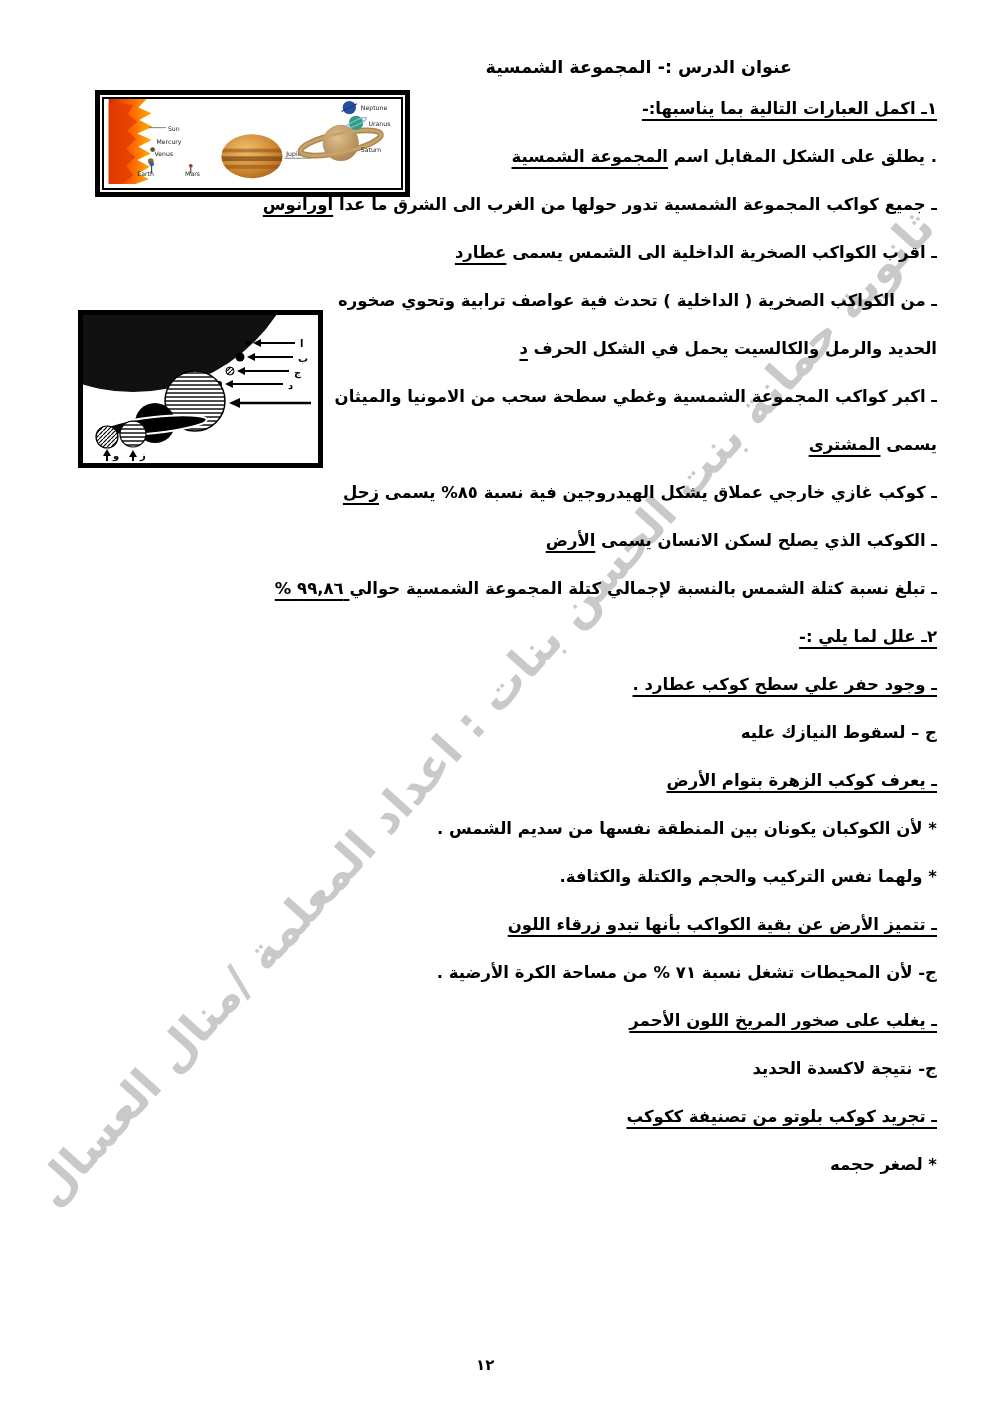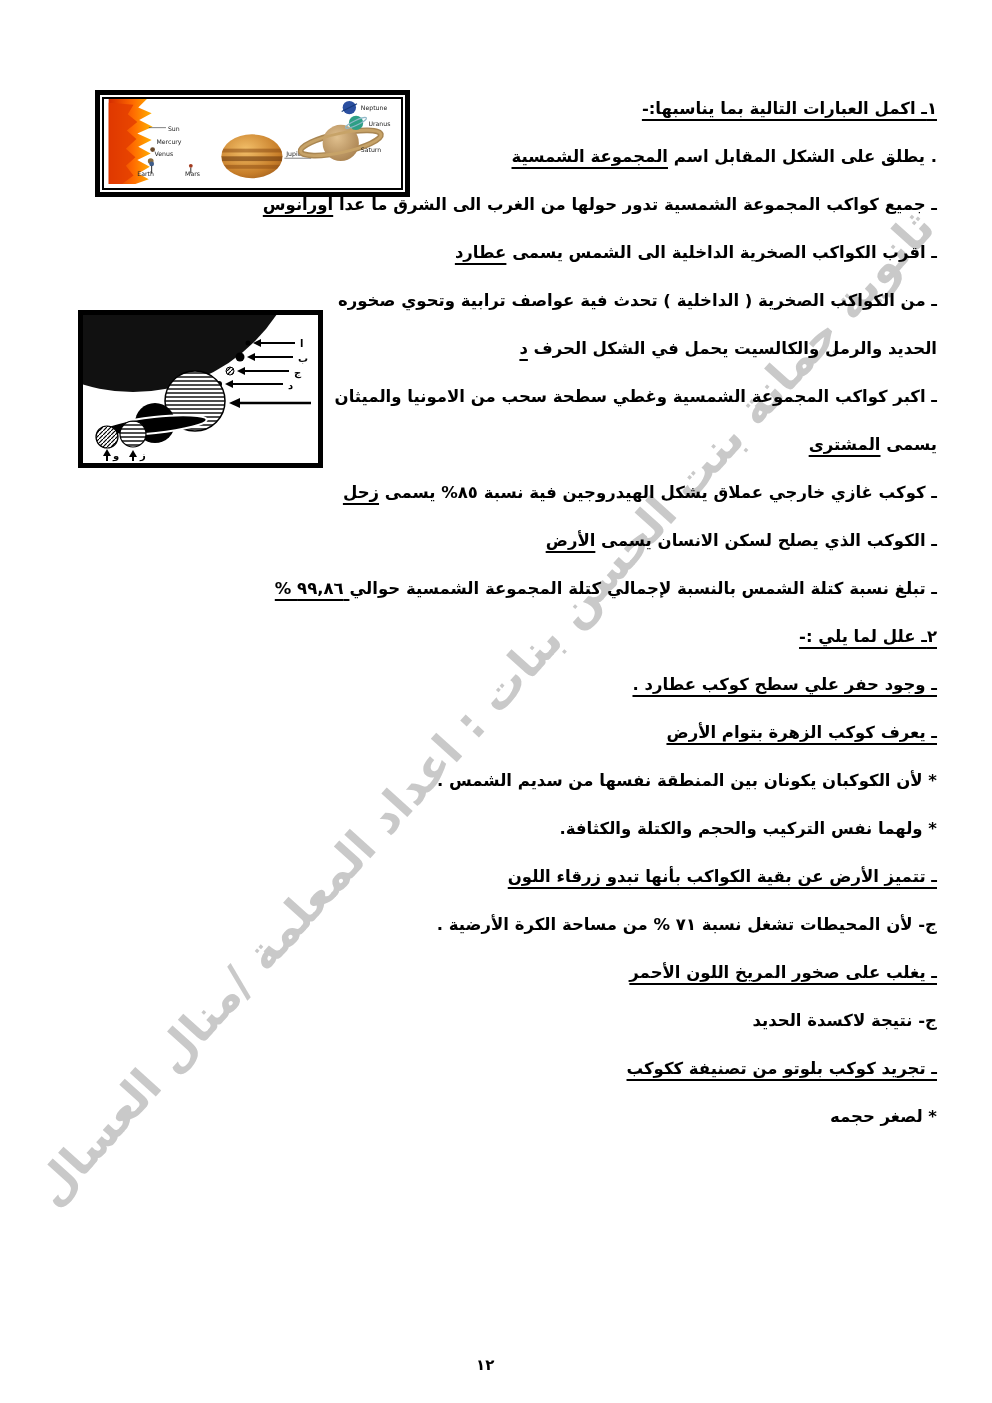--- a/index.html
+++ b/index.html
@@ -48,20 +48,21 @@
   .fig-label{font-size:6.5px;fill:#222;font-family:"DejaVu Sans",sans-serif;}
   .fig2-letter{font-size:10px;fill:#000;font-weight:bold;font-family:"DejaVu Sans",sans-serif;}
 </style>
 </head>
 <body>
 
 <div class="page">
 
   <div class="watermark">ثانوية جمانة بنت الحسن بنات : اعداد المعلمة /منال العسال</div>
 
+  <div class="doc-title">عنوان الدرس :- المجموعة الشمسية</div>
 
   <div class="fig fig1">
     <div class="fig-inner">
       <svg width="293" height="85" viewBox="0 0 297 89">
         <defs>
           <linearGradient id="sunfire" x1="0" y1="0" x2="1" y2="0">
             <stop offset="0" stop-color="#d42b00"></stop>
             <stop offset="0.55" stop-color="#ff6a00"></stop>
             <stop offset="1" stop-color="#ffb300"></stop>
           </linearGradient>
@@ -182,20 +183,21 @@
       <div class="line"><span>ـ اقرب الكواكب الصخرية الداخلية الى الشمس يسمى </span><span class="u">عطارد</span></div>
       <div class="line"><span>ـ من الكواكب الصخرية ( الداخلية ) تحدث فية عواصف ترابية وتحوي صخوره</span></div>
       <div class="line"><span>الحديد والرمل والكالسيت يحمل في الشكل الحرف </span><span class="u">د</span></div>
       <div class="line"><span>ـ اكبر كواكب المجموعة الشمسية وغطي سطحة سحب من الامونيا والميثان</span></div>
       <div class="line"><span>يسمى </span><span class="u">المشترى</span></div>
       <div class="line"><span>ـ كوكب غازي خارجي عملاق يشكل الهيدروجين فية نسبة ٨٥% يسمى </span><span class="u">زحل</span></div>
       <div class="line"><span>ـ الكوكب الذي يصلح لسكن الانسان  يسمى </span><span class="u">الأرض</span></div>
       <div class="line"><span>ـ تبلغ  نسبة كتلة الشمس بالنسبة لإجمالي كتلة المجموعة الشمسية حوالي</span><span class="u"> ٩٩,٨٦ %</span></div>
       <div class="line"><span class="u">٢ـ علل لما يلي :-</span></div>
       <div class="line"><span class="u">ـ وجود حفر علي سطح كوكب عطارد .</span></div>
+      <div class="line"><span>ج – لسقوط النيازك عليه</span></div>
       <div class="line"><span class="u">ـ يعرف  كوكب الزهرة بتوام الأرض</span></div>
       <div class="line"><span>* لأن الكوكبان يكونان بين المنطقة نفسها من سديم الشمس .</span></div>
       <div class="line"><span>* ولهما نفس التركيب والحجم والكتلة والكثافة.</span></div>
       <div class="line"><span class="u">ـ تتميز الأرض عن بقية الكواكب بأنها تبدو زرقاء اللون</span></div>
       <div class="line"><span>ج- لأن المحيطات تشغل نسبة ٧١ % من مساحة الكرة الأرضية .</span></div>
       <div class="line"><span class="u">ـ يغلب على صخور المريخ اللون الأحمر</span></div>
       <div class="line"><span>ج- نتيجة لاكسدة الحديد</span></div>
       <div class="line"><span class="u">ـ تجريد كوكب بلوتو من تصنيفة ككوكب</span></div>
       <div class="line"><span>* لصغر حجمه</span></div>
     </div>

